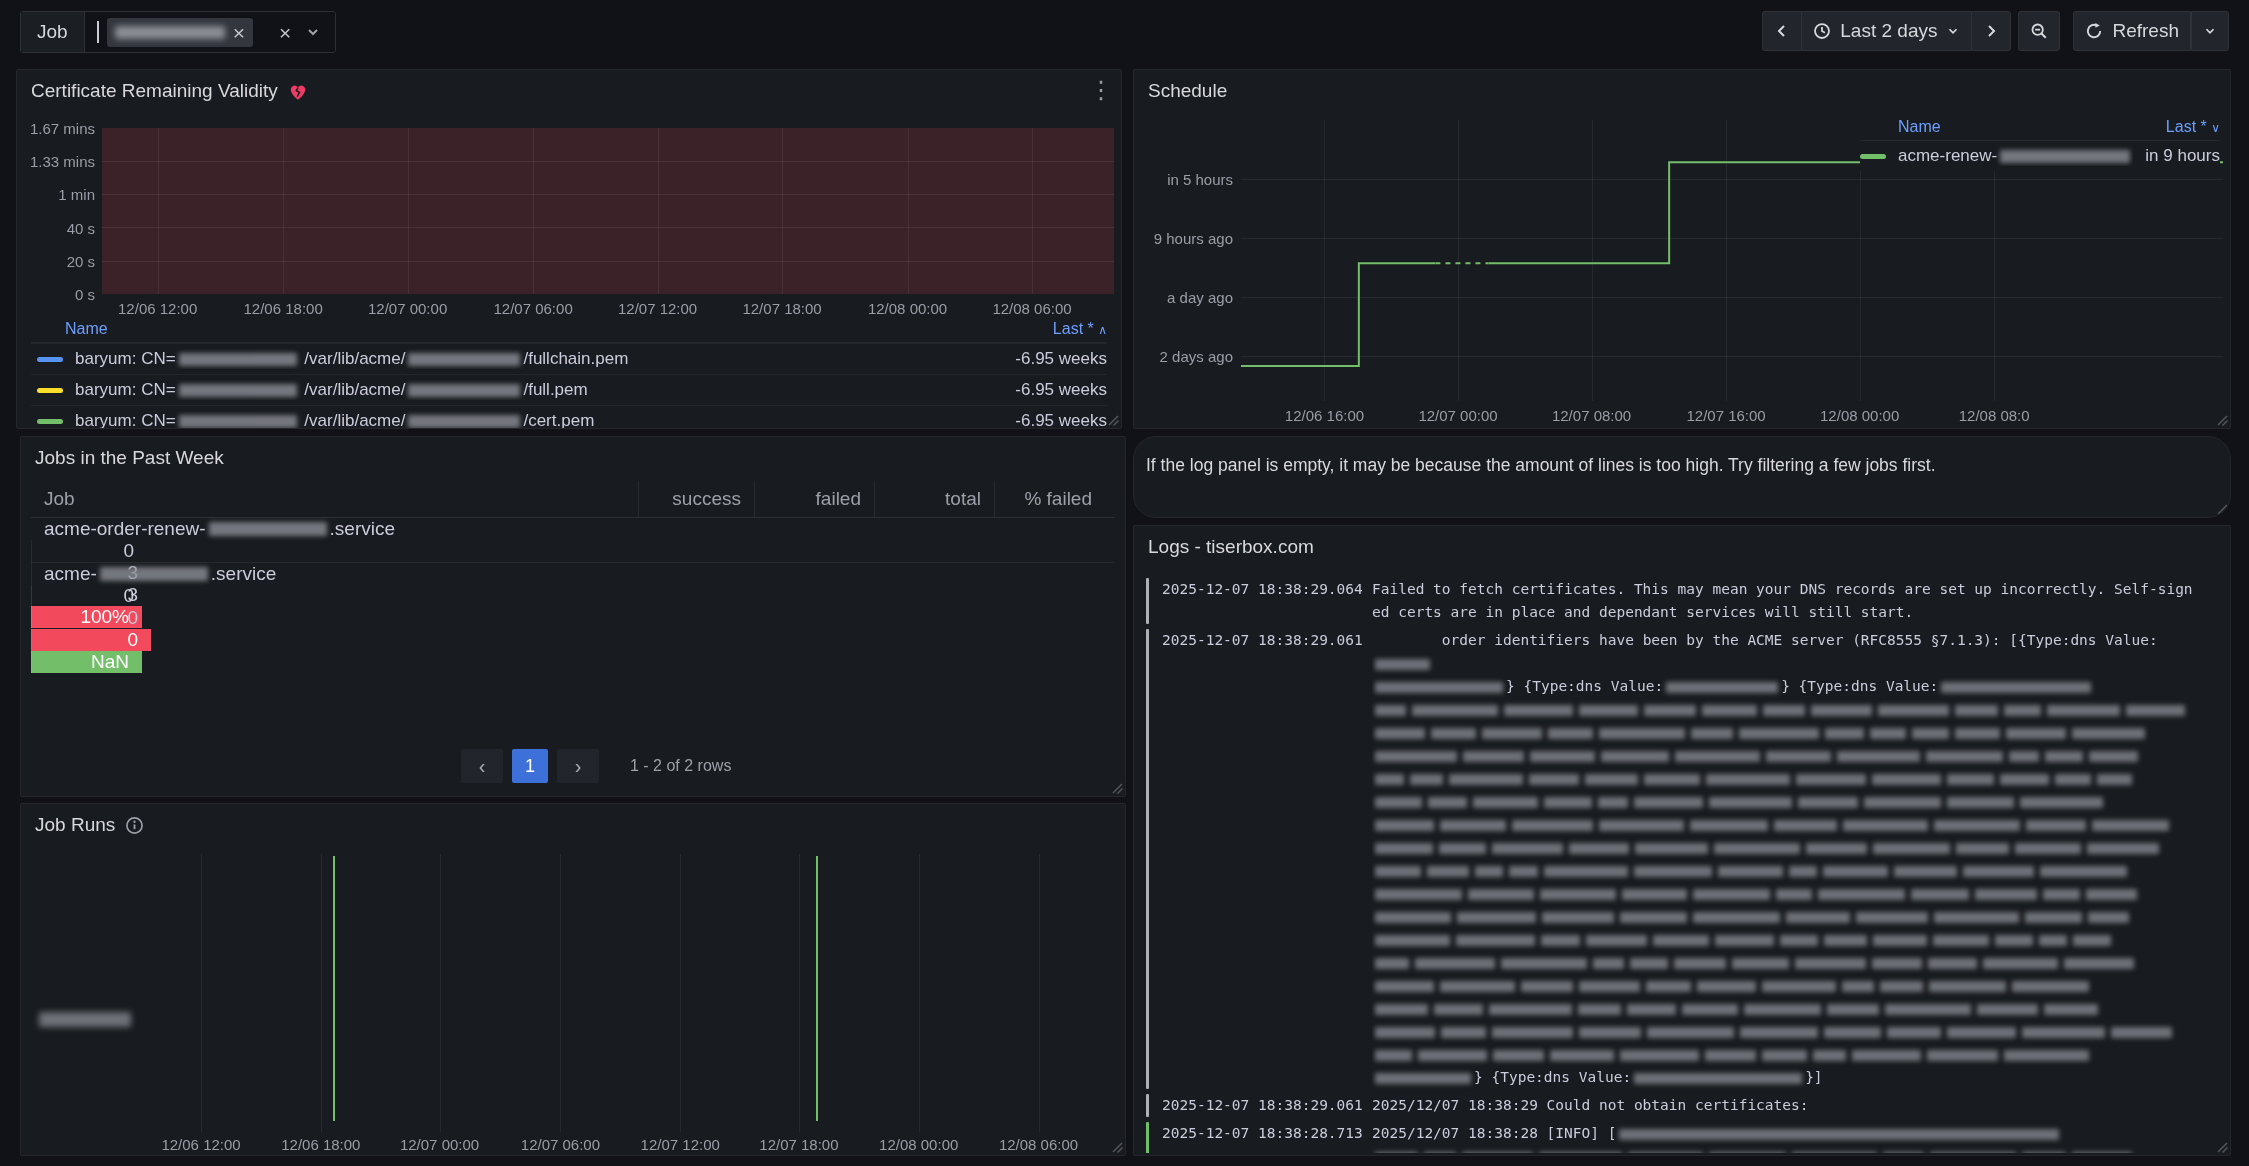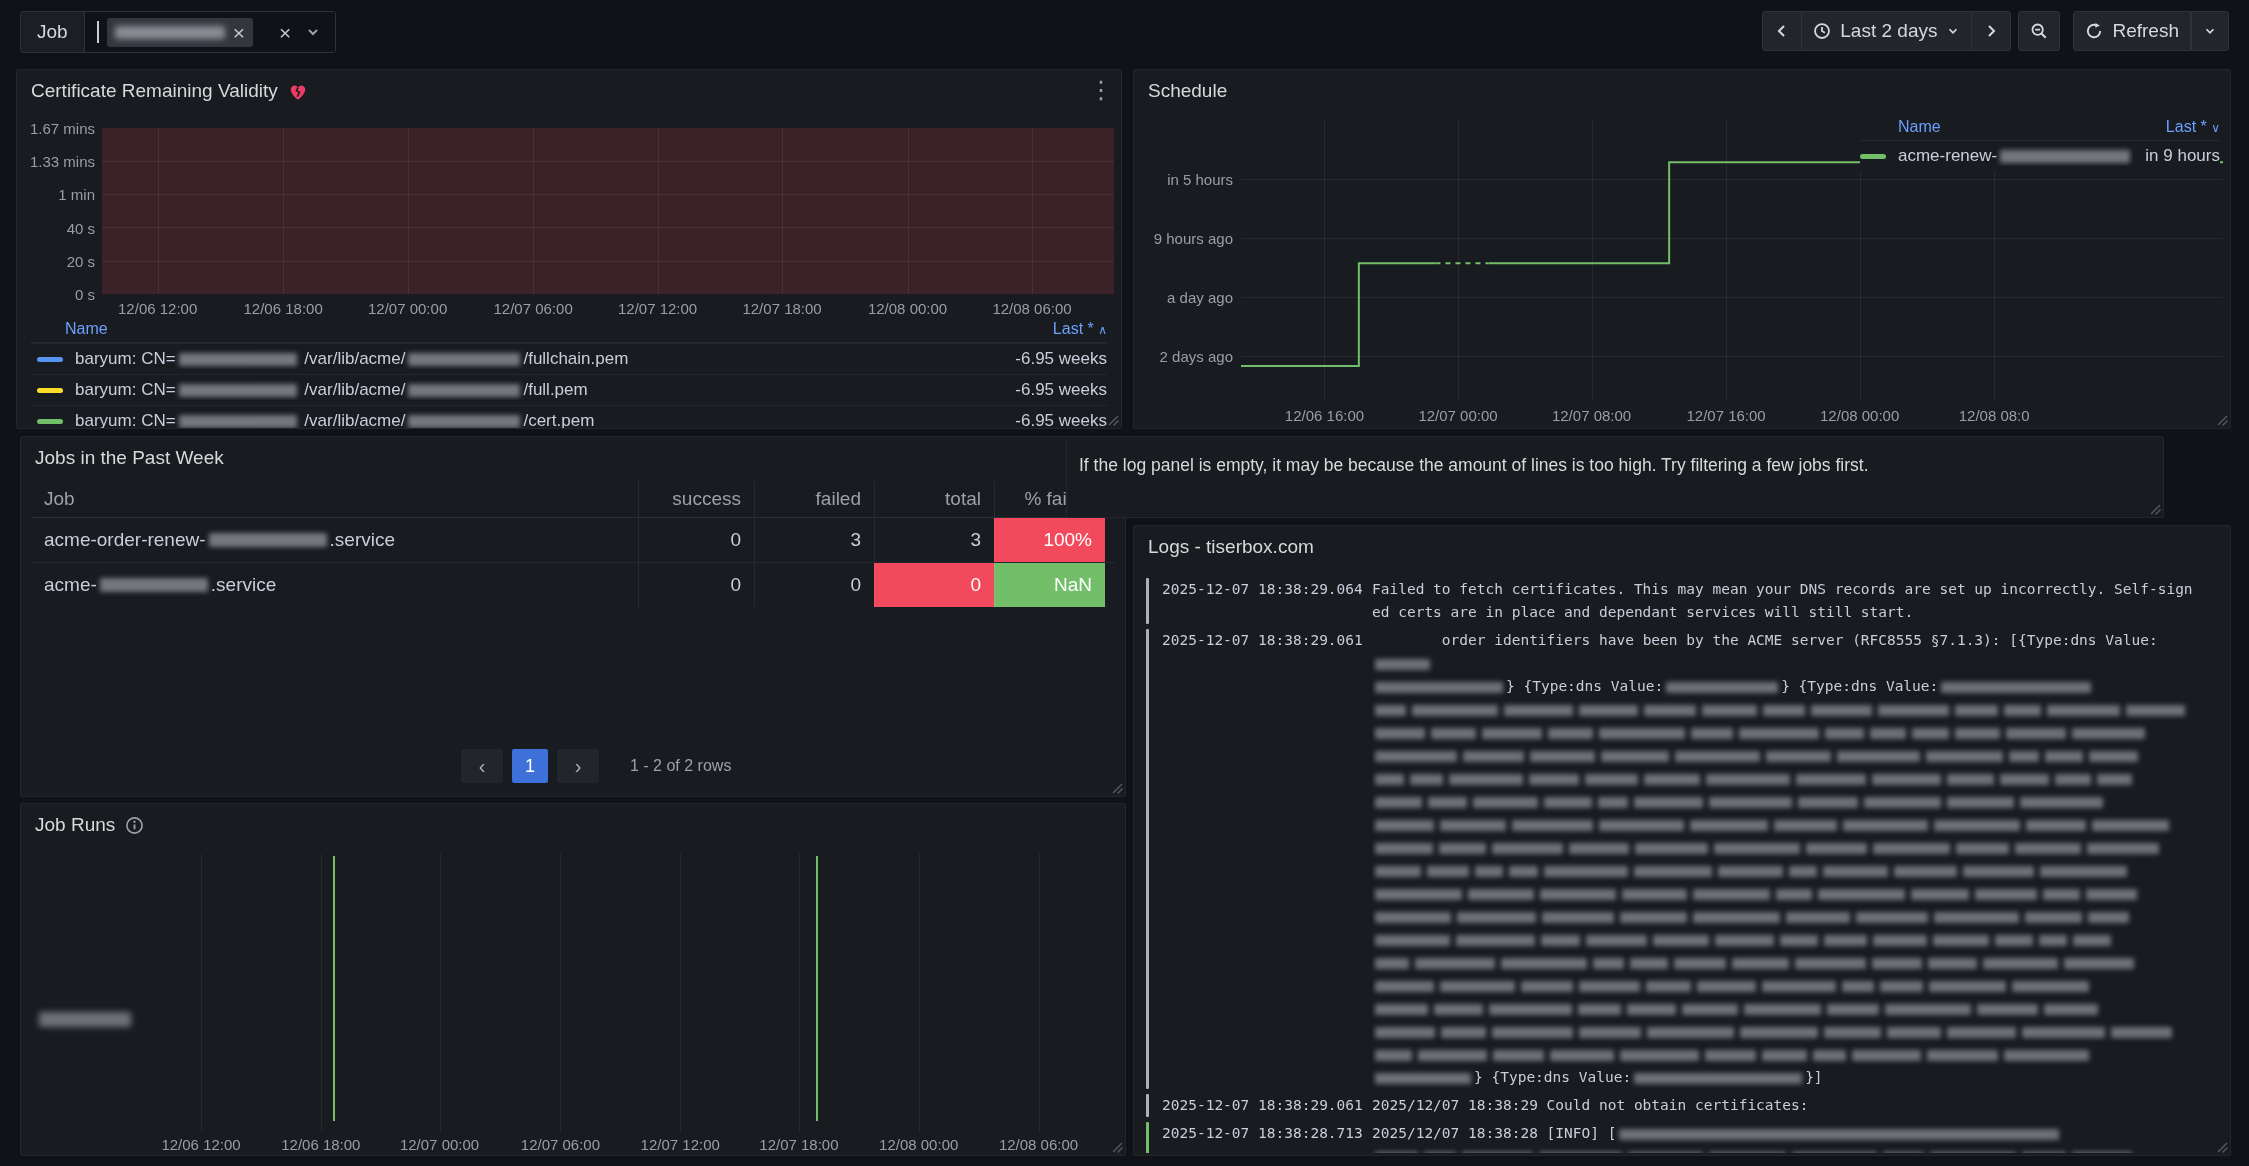--- a/index.html
+++ b/index.html
@@ -55,21 +55,21 @@
   
   #sched-legend{position:absolute;right:10px;top:44px;width:360px;background:#181b1f;z-index:5;}
   #sched-legend .hrow{display:flex;height:26px;align-items:center;padding-left:38px;}
   #sched-legend .legend-row{height:30px;gap:12px;}
   
   .tbl{position:absolute;left:10px;right:10px;top:44px;}
   .trow{display:flex;align-items:stretch;}
   .tcell{display:flex;align-items:center;font-size:19px;color:#ccccdc;padding:0 13px;box-sizing:border-box;}
   .tcell.num{justify-content:flex-end;}
   .thead .tcell{color:#9da0a8;height:36px;}
-  .tbody .trow{height:44px;border-top:1px solid rgba(255,255,255,0.06);}
+  .tbody .trow{height:44px;border-top:1px solid rgba(255,255,255,0.06);flex-direction:column;}
   .tbody .trow:first-child{border-top:1px solid #2c2f35;}
   .tcell.c1{width:607px;}
   .tcell.c2{width:116px;border-left:1px solid rgba(255,255,255,0.07);}
   .tcell.c3{width:120px;border-left:1px solid rgba(255,255,255,0.07);}
   .tcell.c4{width:120px;border-left:1px solid rgba(255,255,255,0.07);}
   .tcell.c5{width:111px;border-left:1px solid rgba(255,255,255,0.07);}
   .cell-red{background:#f2495c;color:#ffffff;}
   .cell-green{background:#73bf69;color:#ffffff;}
   .pager{position:absolute;left:440px;top:312px;display:flex;align-items:center;gap:9px;}
   .pg-btn{width:42px;height:34px;background:#22252b;border-radius:2px;color:#aeb1b7;display:flex;
@@ -329,21 +329,21 @@
       <div class="pg-num">1</div>
       <div class="pg-btn">›</div>
       <div class="pg-info">1 - 2 of 2 rows</div>
     </div>
     <svg class="resize-corner" width="11" height="11" viewBox="0 0 11 11">
         <line x1="1" y1="10" x2="10" y2="1" stroke="#565960" stroke-width="1.4"></line>
         <line x1="5.5" y1="10.5" x2="10.5" y2="5.5" stroke="#565960" stroke-width="1.4"></line>
       </svg>
   </section>
 
-  <section class="panel" id="p-note" style="left:1066px;top:436px;width:1096px;height:80px;">
+  <section class="panel" id="p-note" style="left:1133px;top:436px;width:1096px;height:80px;border-radius:23px;">
     <div class="note-text">If the log panel is empty, it may be because the amount of lines is too high. Try filtering a few jobs first.</div>
     <svg class="resize-corner" width="11" height="11" viewBox="0 0 11 11">
         <line x1="1" y1="10" x2="10" y2="1" stroke="#565960" stroke-width="1.4"></line>
         <line x1="5.5" y1="10.5" x2="10.5" y2="5.5" stroke="#565960" stroke-width="1.4"></line>
       </svg>
   </section>
 
   <section class="panel" id="p-logs" style="left:1133px;top:525px;width:1096px;height:629px;">
     <div class="panel-header">
       <span class="panel-title">Logs - tiserbox.com</span>

